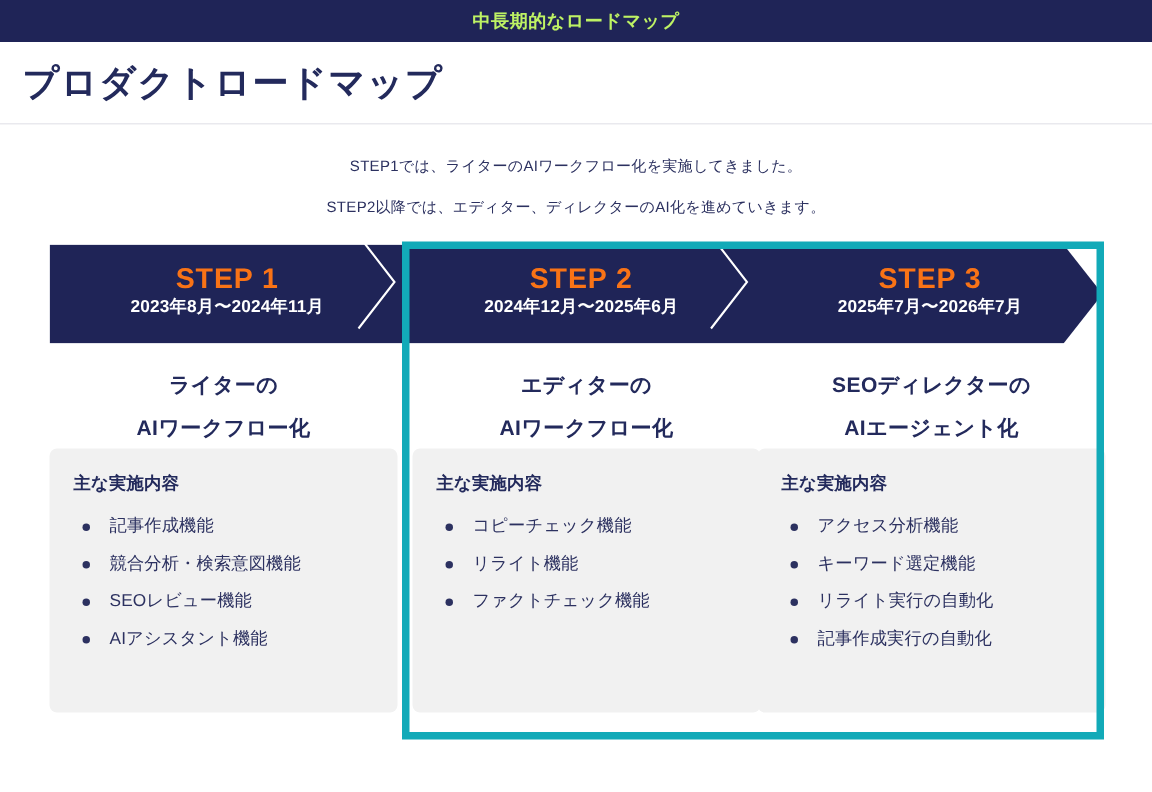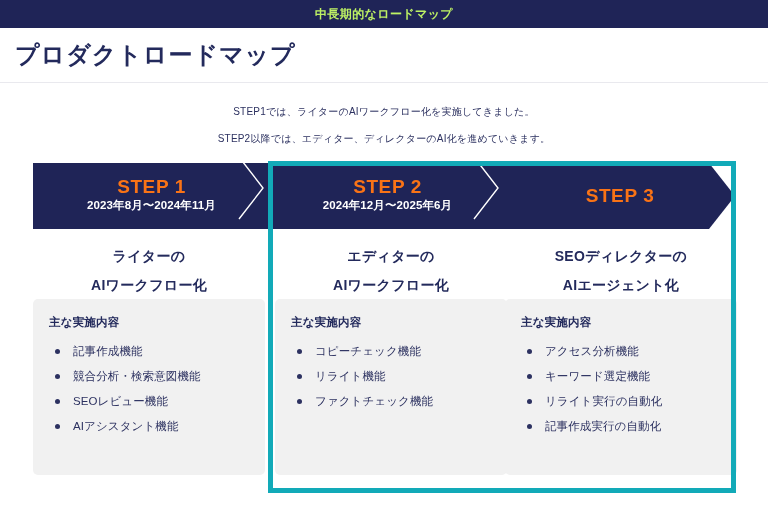--- a/index.html
+++ b/index.html
@@ -224,20 +224,21 @@
     <div class="banner-cell c1">
       <span class="step-name">STEP 1</span>
       <span class="step-period">2023年8月〜2024年11月</span>
     </div>
     <div class="banner-cell c2">
       <span class="step-name">STEP 2</span>
       <span class="step-period">2024年12月〜2025年6月</span>
     </div>
     <div class="banner-cell c3">
       <span class="step-name">STEP 3</span>
+      <span class="step-period">2025年7月〜2026年7月</span>
     </div>
   </div>
 
   <svg class="chevron ch1" viewBox="0 0 30 66" preserveAspectRatio="none">
     <polyline points="2,2 26,33 2,64" fill="none" stroke="#ffffff" stroke-width="1.4"></polyline>
   </svg>
 
   <svg class="chevron ch2" viewBox="0 0 30 66" preserveAspectRatio="none">
     <polyline points="2,2 26,33 2,64" fill="none" stroke="#ffffff" stroke-width="1.4"></polyline>
   </svg>

